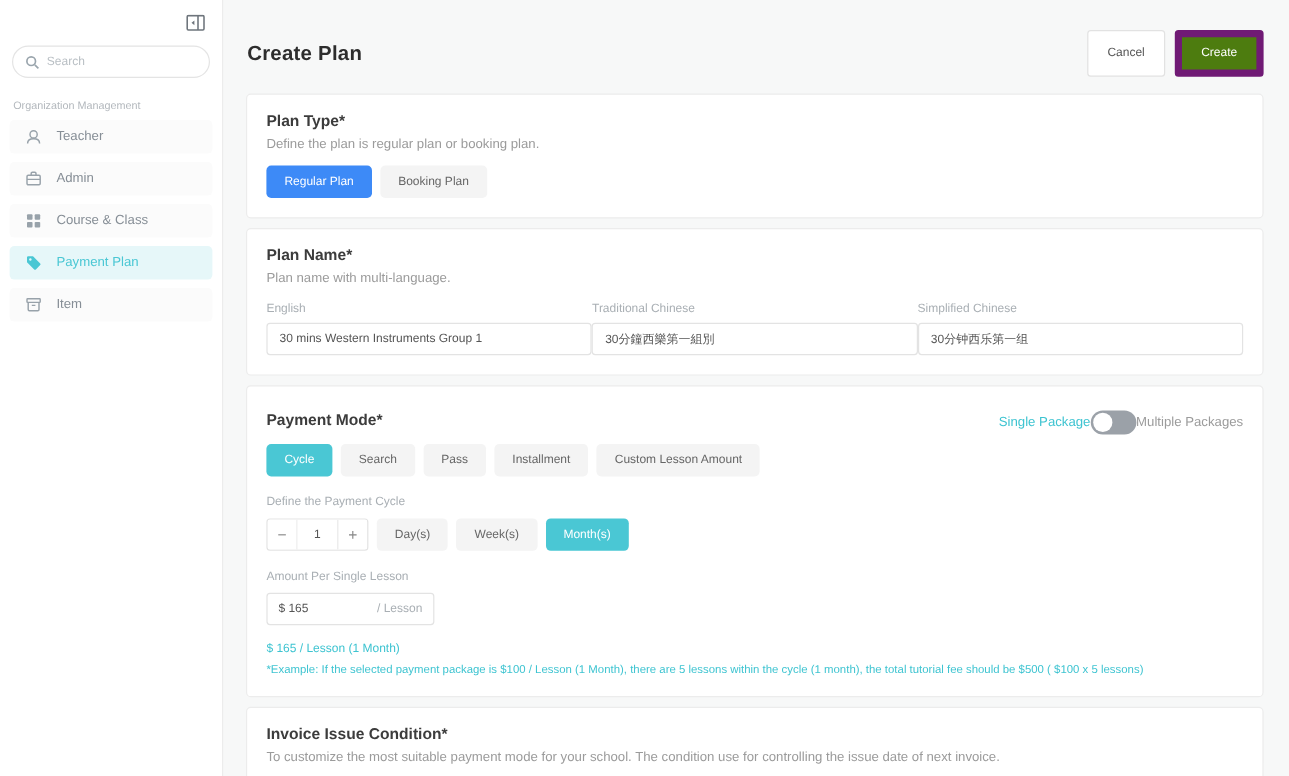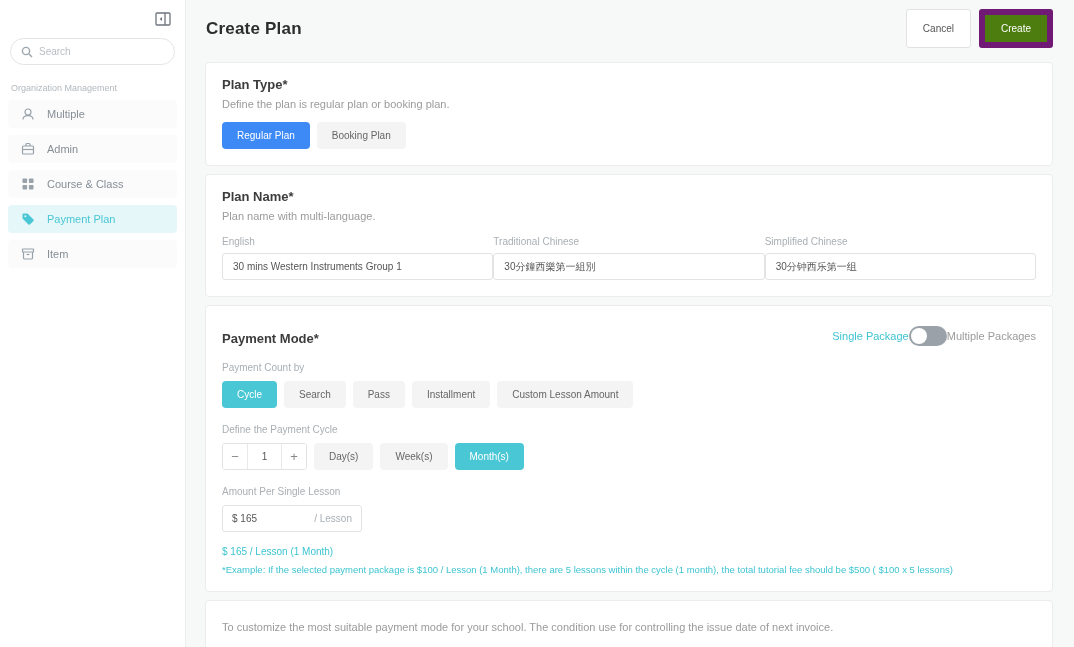--- a/index.html
+++ b/index.html
@@ -16,21 +16,21 @@
   .search-box input { border:none; outline:none; font-size:10px; color:#555; margin-left:6px; width:110px; font-family:"Liberation Sans", sans-serif; background:transparent; }
   .search-box input::placeholder { color:#b9bfc4; }
   .section-label { font-size:9px; color:#b3b8bd; margin:18px 0 4px 11px; }
   .nav-item { display:flex; align-items:center; margin:7px 8px; height:28px; border-radius:4px; padding:0 0 0 12px; background:#fbfbfb; cursor:pointer; font-size:11px; color:#868e96; }
   .nav-item .nav-icon { width:15px; height:15px; margin-right:12px; display:flex; align-items:center; justify-content:center; color:#98a2aa; }
   .nav-item.active { background:#e6f7f9; color:#4ac7d4; }
   .nav-item.active .nav-icon { color:#4ac7d4; }
 
   
   main { flex:1; height:647px; overflow:hidden; }
-  .page-header { display:flex; align-items:center; justify-content:space-between; padding:9px 21px 14px 20px; }
+  .page-header { display:flex; align-items:center; justify-content:space-between; padding:25px 21px 14px 20px; }
   .page-header h1 { font-size:17px; font-weight:bold; color:#2d2d2d; letter-spacing:.2px; }
   .header-actions { display:flex; gap:8px; }
   .btn-cancel { background:#fff; border:1px solid #e2e2e2; border-radius:3px; font-size:10px; color:#555; padding:8px 16px; cursor:pointer; font-family:inherit; }
   .btn-create { background:#4d7c0f; border:6px solid #701a75; border-radius:3px; font-size:10px; color:#fff; padding:8px 16px; cursor:pointer; font-family:inherit; }
 
   .card { background:#fff; border:1px solid #ececec; border-radius:4px; margin:0 21px 8px 19px; padding:14px 16px 16px 16px; }
   .card-title { font-size:13px; font-weight:600; color:#3c3c3c; }
   .card-desc { font-size:11px; color:#9b9b9b; margin-top:6px; }
   .field-label { font-size:10px; color:#a9afb4; }
 
@@ -38,21 +38,21 @@
   .chip { border:none; border-radius:4px; background:#f4f4f4; color:#666; font-size:10px; padding:8px 15px; cursor:pointer; font-family:inherit; white-space:nowrap; }
   .chip.sel-blue { background:#3d8af7; color:#fff; }
   .chip.sel-teal { background:#4ac7d4; color:#fff; }
 
   
   .name-grid { display:grid; grid-template-columns:1fr 1fr 1fr; margin-top:14px; }
   .name-grid .field-label { display:block; margin-bottom:6px; }
   .text-input { width:100%; height:27px; border:1px solid #e3e3e3; border-radius:3px; font-size:10px; color:#555; padding:0 10px; outline:none; font-family:"Liberation Sans", sans-serif; background:#fff; }
 
   
-  .pm-head { display:flex; justify-content:space-between; align-items:flex-end; }
+  .pm-head { display:flex; justify-content:space-between; align-items:center; }
   .pkg-toggle-wrap { display:flex; align-items:center; margin-top:6px; }
   .pkg-label-left { font-size:11px; color:#3ec4d1; }
   .pkg-label-right { font-size:11px; color:#9b9b9b; }
   .toggle { width:38px; height:20px; border-radius:10px; background:#9ba1a8; position:relative; cursor:pointer; }
   .toggle .knob { position:absolute; left:2px; top:2px; width:16px; height:16px; border-radius:50%; background:#fff; }
 
   .sub-label { font-size:10px; color:#a9afb4; margin-top:16px; }
   .stepper-row { display:flex; align-items:center; gap:7px; margin-top:8px; }
   .stepper { display:flex; align-items:stretch; height:27px; border:1px solid #e3e3e3; border-radius:3px; overflow:hidden; background:#fff; }
   .stepper button { width:25px; border:none; background:#fff; color:#888; font-size:13px; cursor:pointer; font-family:inherit; line-height:1; }
@@ -95,21 +95,21 @@
     </div>
     <div class="section-label">Organization Management</div>
     <nav>
       <div class="nav-item">
         <span class="nav-icon">
           <svg width="14" height="14" viewBox="0 0 14 14" fill="none" stroke="currentColor" stroke-width="1.2">
             <circle cx="7" cy="5" r="3"></circle>
               <path d="M2 12.5 C2 9.8 4.2 8.6 7 8.6 C9.8 8.6 12 9.8 12 12.5"></path>
           </svg>
         </span>
-        <span>Multiple</span>
+        <span>Teacher</span>
       </div>
       <div class="nav-item">
         <span class="nav-icon">
           <svg width="14" height="14" viewBox="0 0 14 14" fill="none" stroke="currentColor" stroke-width="1.2">
             <rect x="1.5" y="4" width="11" height="8" rx="1"></rect>
               <path d="M5 4 V2.5 A1 1 0 0 1 6 1.5 H8 A1 1 0 0 1 9 2.5 V4"></path>
               <line x1="1.5" y1="7.5" x2="12.5" y2="7.5"></line>
           </svg>
         </span>
         <span>Admin</span>
@@ -191,21 +191,20 @@
         </div>
         <div class="pkg-toggle-wrap">
           <span class="pkg-label-left">Single Package</span>
           <div class="toggle">
               <div class="knob"></div>
             </div>
           <span class="pkg-label-right">Multiple Packages</span>
         </div>
       </div>
 
-      <div class="sub-label">Payment Count by</div>
       <div class="chip-row" style="margin-top:8px;">
         <button class="chip sel-teal">Cycle</button>
         <button class="chip">Search</button>
         <button class="chip">Pass</button>
         <button class="chip">Installment</button>
         <button class="chip">Custom Lesson Amount</button>
       </div>
 
       <div class="sub-label">Define the Payment Cycle</div>
       <div class="stepper-row">
@@ -223,18 +222,19 @@
       <div class="amount-input">
         <span class="amount-value">$ 165</span>
         <span class="amount-suffix">/ Lesson</span>
       </div>
 
       <div class="teal-summary">$ 165 / Lesson (1 Month)</div>
       <div class="teal-example">*Example: If the selected payment package is $100 / Lesson (1 Month), there are 5 lessons within the cycle (1 month), the total tutorial fee should be $500 ( $100 x 5 lessons)</div>
     </section>
 
     <section class="card">
+      <div class="card-title">Invoice Issue Condition*</div>
       <div class="card-desc">To customize the most suitable payment mode for your school. The condition use for controlling the issue date of next invoice.</div>
 
     </section>
 
   </main>
 </div>
 
 </body></html>

